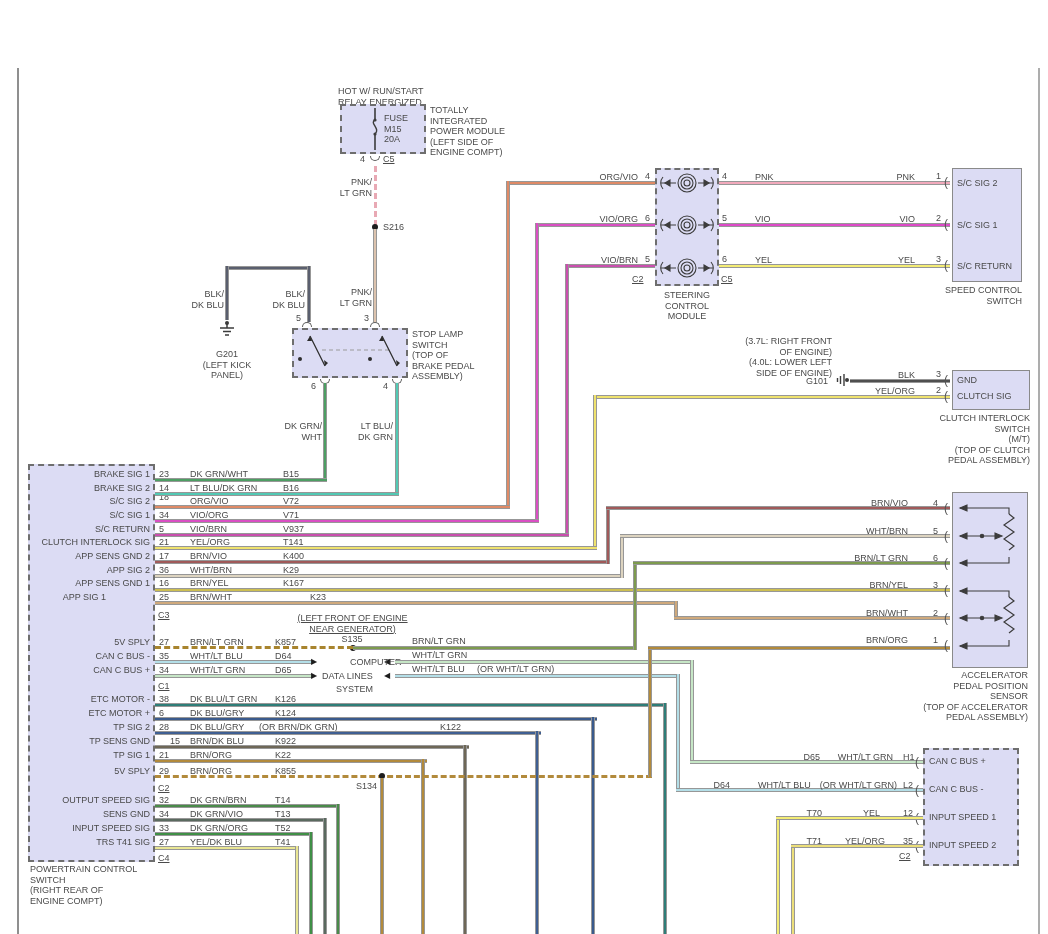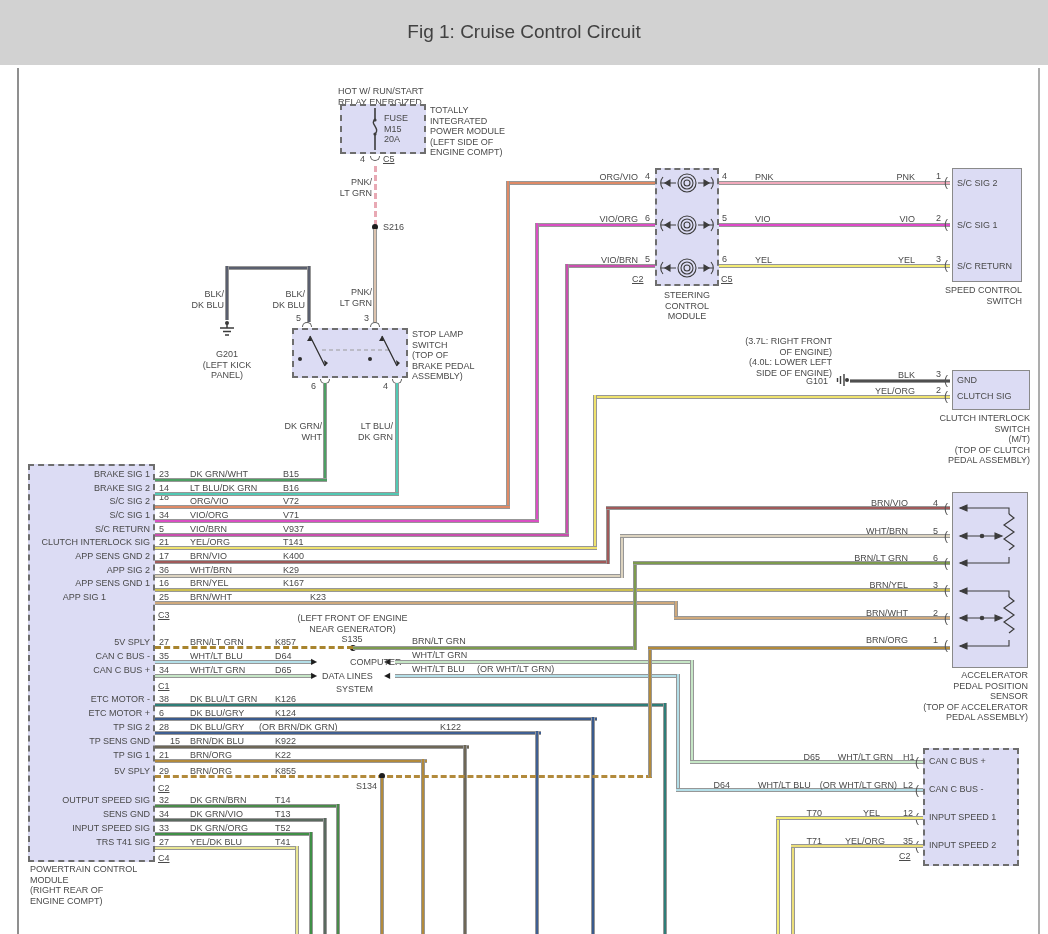--- a/index.html
+++ b/index.html
@@ -31,23 +31,20 @@
   .arc{position:absolute;font-size:12px;color:#555;line-height:12px;}
   .tri{position:absolute;font-size:8px;color:#1d1d1d;line-height:10px;}
   .vline{position:absolute;width:2px;background:#8f8f8f;}
   svg{position:absolute;overflow:visible;}
 </style>
 </head>
 <body>
 
 <div id="canvas">
 
-  <div id="hdr">
-    <div class="t">Fig 1: Cruise Control Circuit</div>
-  </div>
 
   <div class="vline" style="left:17px;top:68px;height:866px;"></div>
   <div class="vline" style="left:1038px;top:68px;height:866px;background:#adadad;"></div>
 
   <div class="lbl" style="left:338px;top:86px;">HOT W/ RUN/START
 RELAY ENERGIZED</div>
   <div class="box bd" style="left:340px;top:104px;width:86px;height:50px;"></div>
   <svg style="left:364px;top:104px;" width="20" height="52" viewBox="0 0 20 52">
     <path d="M11,4 V16 M11,30 V46" stroke="#3c3c3c" stroke-width="1.6" fill="none"></path>
     <path d="M11,16 C5,19 17,25 11,30" stroke="#3c3c3c" stroke-width="1.4" fill="none"></path>
@@ -284,21 +281,21 @@
   <div class="wv" style="--c:#a05a5a;left:606px;top:506px;height:58px;"></div>
   <div class="wh" style="--c:#a05a5a;left:606px;top:506px;width:344px;"></div>
   <div class="wh" style="--c:#ddd4c0;left:155px;top:574px;width:469px;"></div>
   <div class="wv" style="--c:#ddd4c0;left:620px;top:534px;height:44px;"></div>
   <div class="wh" style="--c:#ddd4c0;left:620px;top:534px;width:330px;"></div>
   <div class="wh" style="--c:#cdbf52;left:155px;top:588px;width:795px;"></div>
   <div class="wh" style="--c:#cfa97c;left:155px;top:601px;width:523px;"></div>
   <div class="wv" style="--c:#cfa97c;left:674px;top:601px;height:19px;"></div>
   <div class="wh" style="--c:#cfa97c;left:674px;top:616px;width:276px;"></div>
 
-  <div class="lbl c" style="left:245px;top:613px;width:215px;">(LEFT FRONT OF ENGINE
+  <div class="lbl c" style="left:245px;top:613px;width:215px;text-decoration:underline;">(LEFT FRONT OF ENGINE
 NEAR GENERATOR)</div>
   <div class="lbl c" style="left:330px;top:634px;width:44px;">S135</div>
   <div class="dot" style="left:350px;top:645px;"></div>
   <div class="dh" style="--c:#a8842e;left:155px;top:646px;width:198px;"></div>
   <div class="wh" style="--c:#7d9b4e;left:353px;top:646px;width:284px;"></div>
   <div class="wv" style="--c:#7d9b4e;left:633px;top:561px;height:89px;"></div>
   <div class="wh" style="--c:#7d9b4e;left:633px;top:561px;width:317px;"></div>
   <div class="wh" style="--c:#b4dfe8;left:155px;top:660px;width:157px;"></div>
   <div class="wh" style="--c:#c6e6c6;left:155px;top:674px;width:157px;"></div>
 
@@ -399,21 +396,21 @@
   <div class="wh" style="--c:#4a8a4a;left:155px;top:804px;width:185px;"></div>
   <div class="wv" style="--c:#4a8a4a;left:336px;top:804px;height:130px;"></div>
   <div class="wh" style="--c:#5a6a5f;left:155px;top:818px;width:172px;"></div>
   <div class="wv" style="--c:#5a6a5f;left:323px;top:818px;height:116px;"></div>
   <div class="wh" style="--c:#3f8f46;left:155px;top:832px;width:158px;"></div>
   <div class="wv" style="--c:#3f8f46;left:309px;top:832px;height:102px;"></div>
   <div class="wh" style="--c:#e9e694;left:155px;top:846px;width:144px;"></div>
   <div class="wv" style="--c:#e9e694;left:295px;top:846px;height:88px;"></div>
 
   <div class="lbl" style="left:30px;top:864px;">POWERTRAIN CONTROL
-MODULE
+SWITCH
 (RIGHT REAR OF
 ENGINE COMPT)</div>
 
   <div class="lbl r" style="right:140px;top:498px;">BRN/VIO</div>
   <div class="pin" style="left:933px;top:498px;">4</div>
   <div class="lbl r" style="right:140px;top:526px;">WHT/BRN</div>
   <div class="pin" style="left:933px;top:526px;">5</div>
   <div class="lbl r" style="right:140px;top:553px;">BRN/LT GRN</div>
   <div class="pin" style="left:933px;top:553px;">6</div>
   <div class="lbl r" style="right:140px;top:580px;">BRN/YEL</div>

